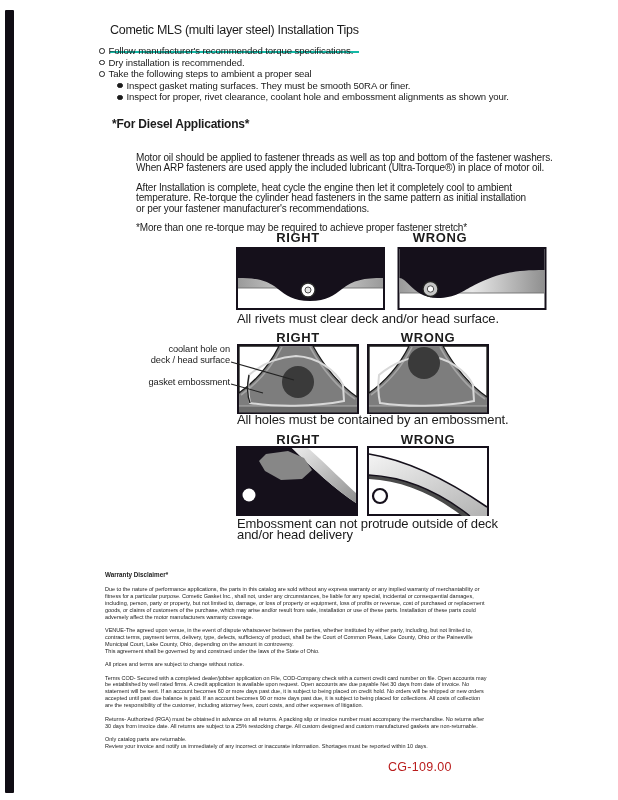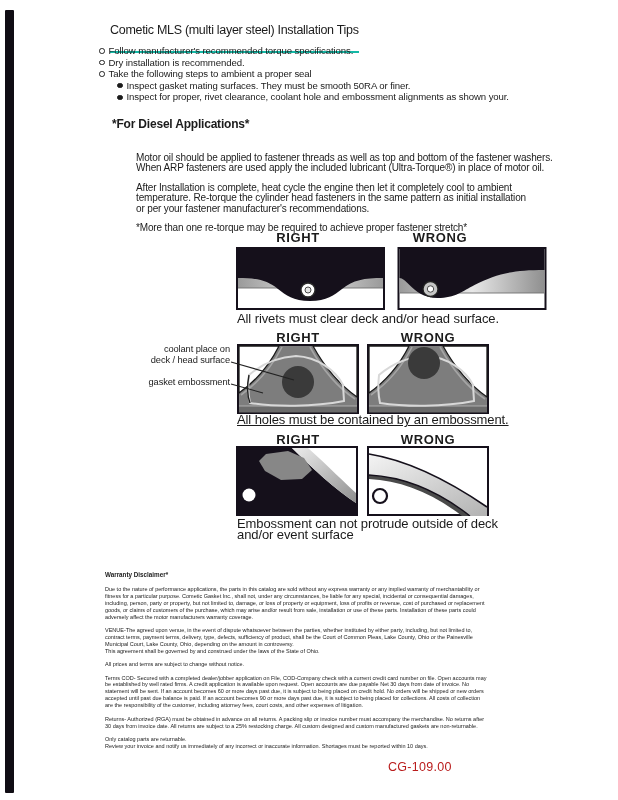--- a/index.html
+++ b/index.html
@@ -113,21 +113,21 @@
     </svg>
 
     <div class="dg-caption" style="left:237px;top:83px;">All rivets must clear deck and/or head surface.</div>
   </div>
 
   <div class="dg-row" style="top:330px;height:102px;">
     <div class="dg-label" style="left:238px;width:120px;">RIGHT</div>
     <div class="dg-label" style="left:368px;width:120px;">WRONG</div>
 
     <div class="ann" style="left:118px;top:14px;width:112px;">
-      <div>coolant place on</div>
+      <div>coolant hole on</div>
       <div>deck / head surface</div>
     </div>
     <div class="ann" style="left:118px;top:47px;width:112px;">gasket embossment</div>
 
     <svg class="dg-panel" style="left:237px;top:14px;" width="122" height="70" viewBox="0 0 122 70">
       <rect x="1" y="1" width="120" height="68" fill="#7d7d7d" stroke="#15101b" stroke-width="2"></rect>
       <path d="M2 2 H42 C33 20 19 37 2 49 Z" fill="#ffffff" stroke="#1a1a1a" stroke-width="1.3"></path>
       <path d="M120 2 H76 C87 22 103 41 120 53 Z" fill="#ffffff" stroke="#1a1a1a" stroke-width="1.3"></path>
       <path d="M45 3 C36 21 22 38 4 51" fill="none" stroke="#a5a5a5" stroke-width="1.6"></path>
       <path d="M73 3 C84 23 100 43 118 55" fill="none" stroke="#a5a5a5" stroke-width="1.6"></path>
@@ -148,21 +148,21 @@
       <line x1="2" y1="62" x2="120" y2="62" stroke="#bdbdbd" stroke-width="0.8"></line>
       <path d="M13 59 C11 50 11 40 12 31 C26 19 42 13 59 12 C81 13 99 27 106 41 L107 57 C76 63 39 63 13 59 Z" fill="none" stroke="#d8d8d8" stroke-width="2"></path>
       <circle cx="57" cy="19" r="16" fill="#3a3a3a"></circle>
     </svg>
 
     <svg class="leader" width="618" height="102" viewBox="0 0 618 102">
       <line x1="231" y1="32" x2="294" y2="50" stroke="#222222" stroke-width="1.1"></line>
       <line x1="231" y1="54" x2="263" y2="63" stroke="#222222" stroke-width="1.1"></line>
     </svg>
 
-    <div class="dg-caption" style="left:237px;top:84px;width:252px;text-align:left;text-decoration:underline;">All holes must be contained by an embossment.</div>
+    <div class="dg-caption" style="left:237px;top:84px;width:252px;text-align:left;">All holes must be contained by an embossment.</div>
   </div>
 
   <div class="dg-row" style="top:432px;height:115px;">
     <div class="dg-label" style="left:238px;width:120px;">RIGHT</div>
     <div class="dg-label" style="left:368px;width:120px;">WRONG</div>
 
     <svg class="dg-panel" style="left:236px;top:14px;" width="122" height="70" viewBox="0 0 122 70">
       <defs>
         <linearGradient id="gb1" x1="0" y1="0" x2="1" y2="1">
           <stop offset="0" stop-color="#ededed"></stop>
@@ -186,21 +186,21 @@
       <rect x="1" y="1" width="120" height="68" fill="#ffffff" stroke="#15101b" stroke-width="2"></rect>
       <path d="M2 8 C45 15 85 37 120 61 L120 70 H103 C70 44 38 31 2 29 Z" fill="url(#gb2)"></path>
       <path d="M2 29 C38 31 70 44 103 70 L95 70 C64 46 34 35 2 33 Z" fill="#4a4a4a"></path>
       <path d="M2 8 C45 15 85 37 120 61" stroke="#15101b" stroke-width="1.6" fill="none"></path>
       <path d="M2 29 C38 31 70 44 103 70" stroke="#15101b" stroke-width="1.4" fill="none"></path>
       <circle cx="13" cy="50" r="7" fill="#ffffff" stroke="#15101b" stroke-width="2.2"></circle>
     </svg>
 
     <div class="dg-caption" style="left:237px;top:86px;">
       <div>Embossment can not protrude outside of deck</div>
-      <div>and/or event surface</div>
+      <div>and/or head delivery</div>
     </div>
   </div>
 
   <div class="warranty">
     <div class="wh">Warranty Disclaimer*</div>
     <div class="wp">
       <div class="wl">Due to the nature of performance applications, the parts in this catalog are sold without any express warranty or any implied warranty of merchantability or</div>
       <div class="wl">fitness for a particular purpose.  Cometic Gasket Inc., shall not, under any circumstances, be liable for any special, incidental or consequential damages,</div>
       <div class="wl">including, person, party or property, but not limited to, damage, or loss of property or equipment, loss of profits or revenue, cost of purchased or replacement</div>
       <div class="wl">goods, or claims of customers of the purchase, which may arise and/or result from sale, installation or use of these parts.  Installation of these parts could</div>

